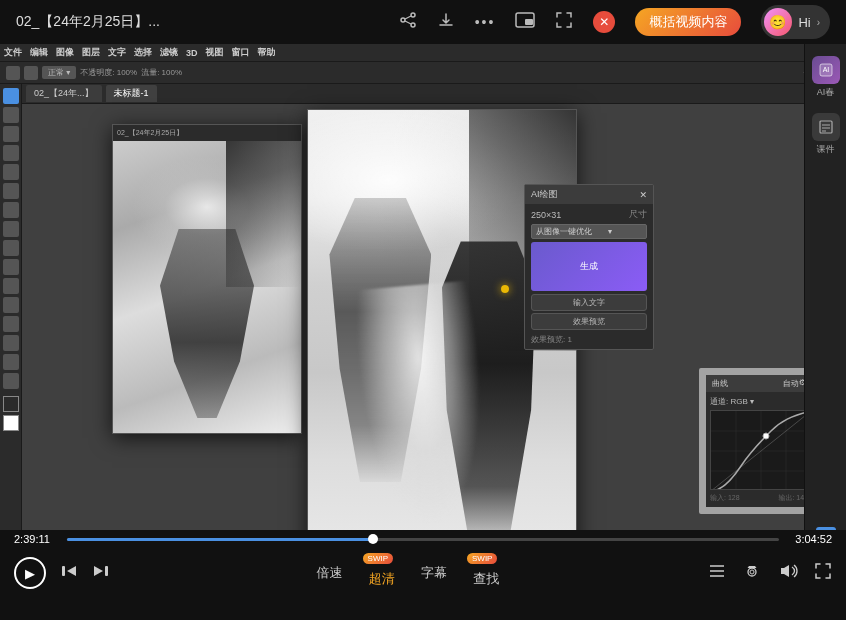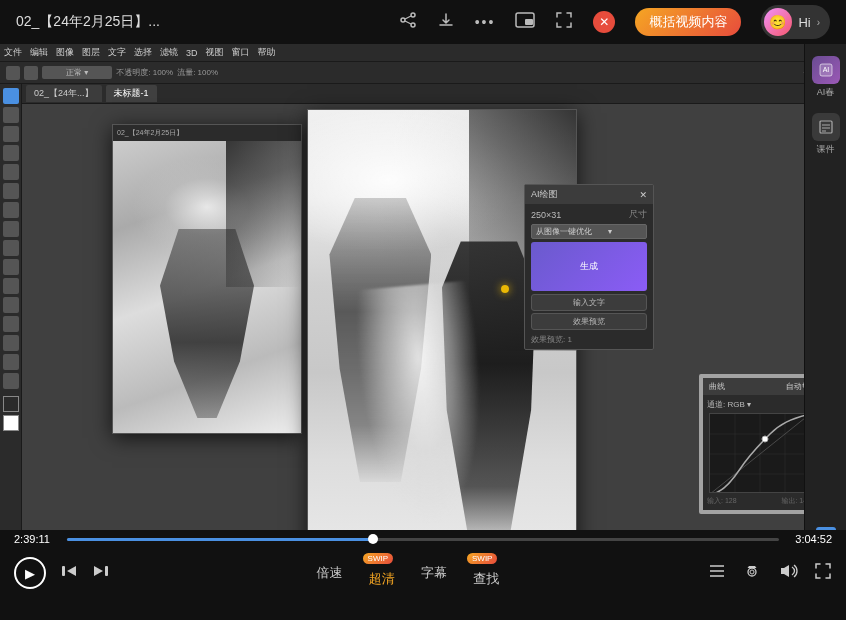--- a/index.html
+++ b/index.html
@@ -92,20 +92,21 @@
     .ps-menubar {
       background: #2b2b2b;
       height: 18px;
       display: flex;
       align-items: center;
       padding: 0 4px;
       gap: 8px;
       font-size: 9px;
       color: #ccc;
       border-bottom: 1px solid #1a1a1a;
+      font-weight: bold;
     }
     
     .ps-toolbar-top {
       background: #2b2b2b;
       height: 22px;
       display: flex;
       align-items: center;
       padding: 0 6px;
       border-bottom: 1px solid #1a1a1a;
       gap: 4px;
@@ -231,21 +232,21 @@
       cursor: pointer;
     }
 
     
     .ps-curves-panel {
       position: absolute;
       bottom: 60px;
       right: 5px;
       width: 120px;
       background: #2b2b2b;
-      border: 4px solid #a3a3a3;
+      border: 7px solid #a3a3a3;
       border-radius: 2px;
       font-size: 9px;
       margin-left: 48px;
     }
     .ps-curves-header {
       background: #3c3c3c;
       padding: 3px 6px;
       display: flex;
       justify-content: space-between;
       align-items: center;
@@ -483,21 +484,21 @@
       <span>视图</span>
       <span>窗口</span>
       <span>帮助</span>
       <span style="flex:1"></span>
       <span style="font-size:9px;color:#999;">33% ▾</span>
     </div>
 
     <div class="ps-toolbar-top">
       <div style="width:14px;height:14px;background:#555;border-radius:2px;"></div>
       <div style="width:14px;height:14px;background:#555;border-radius:2px;"></div>
-      <div style="background:#555;padding:1px 24px;border-radius:2px;font-size:8px;">正常 ▾</div>
+      <div style="background:#555;padding:1px 6px;border-radius:2px;font-size:8px;">正常 ▾</div>
       <div style="font-size:8px;color:#999;">不透明度: 100%</div>
       <div style="font-size:8px;color:#999;">流量: 100%</div>
       <span style="flex:1"></span>
       <div style="font-size:8px;color:#999;">平滑: 10%</div>
     </div>
 
     <div class="ps-main">
 
       <div class="ps-left-panel">
         <div class="ps-tool-icon active"></div>

